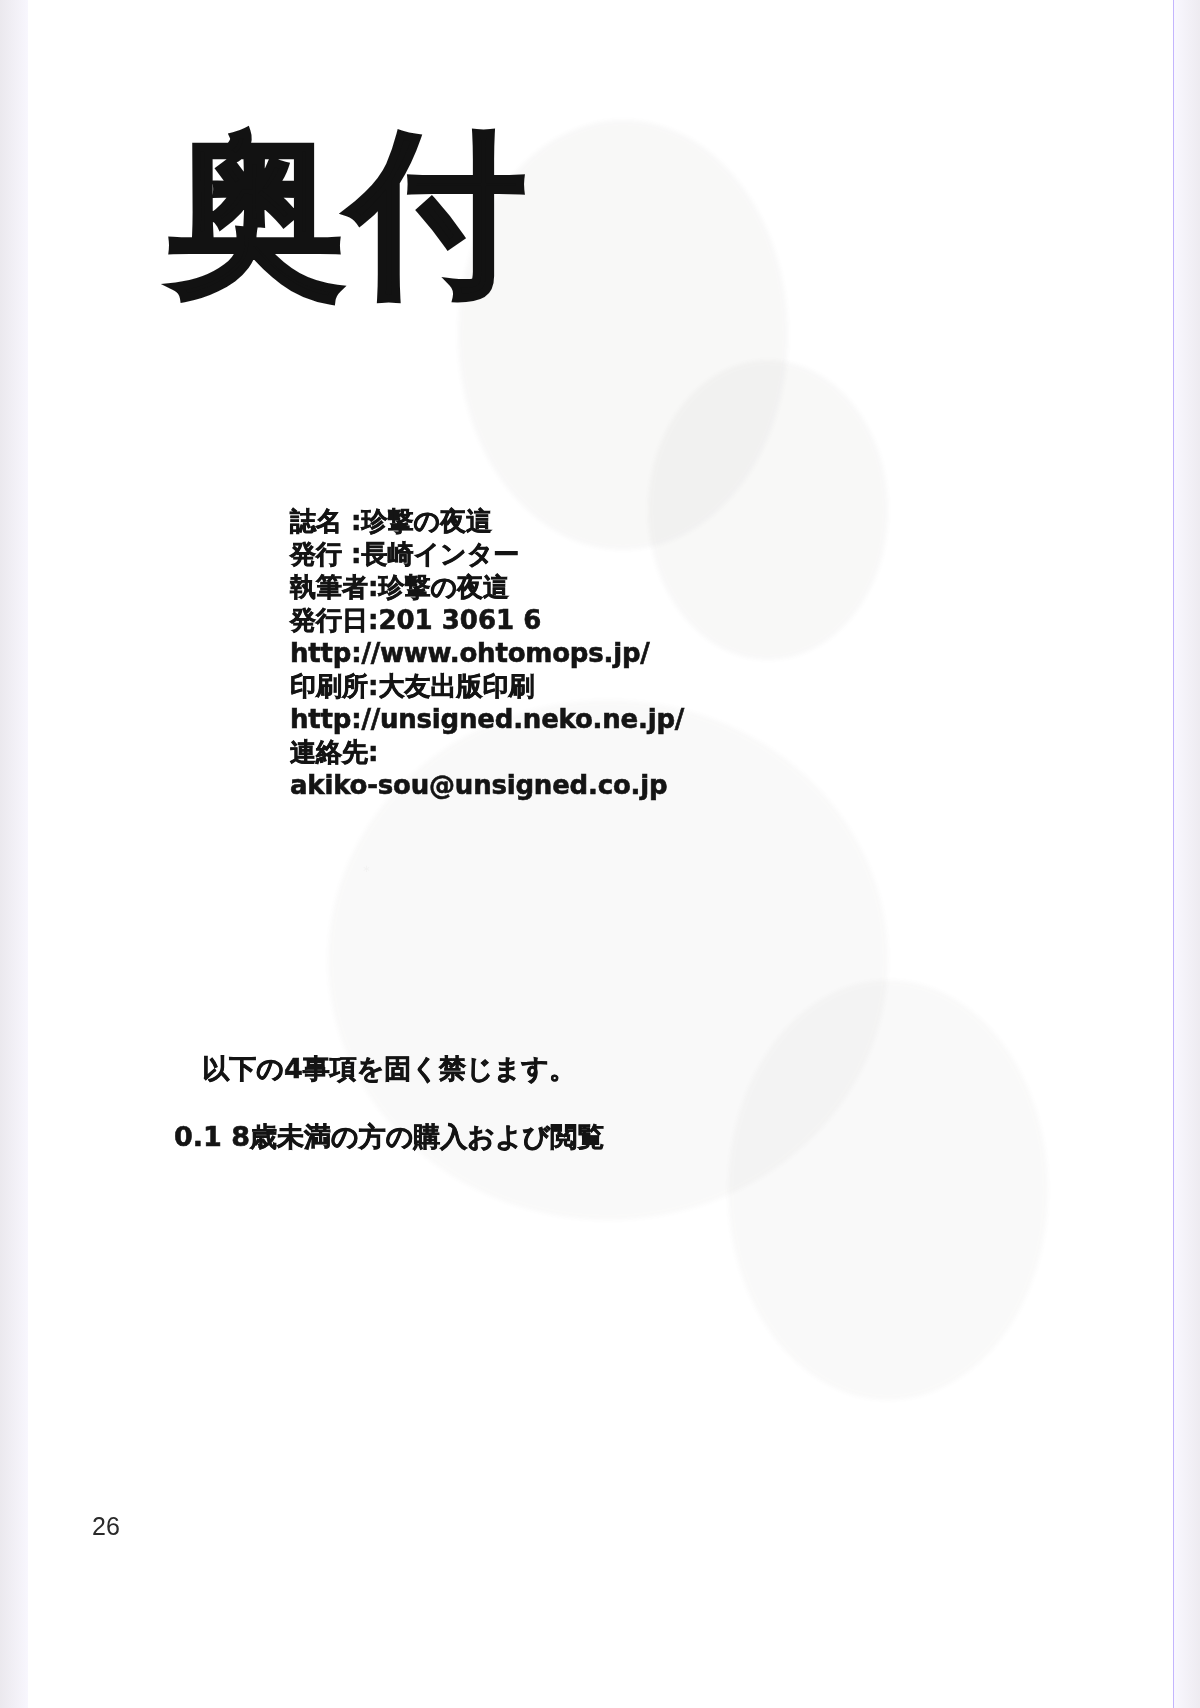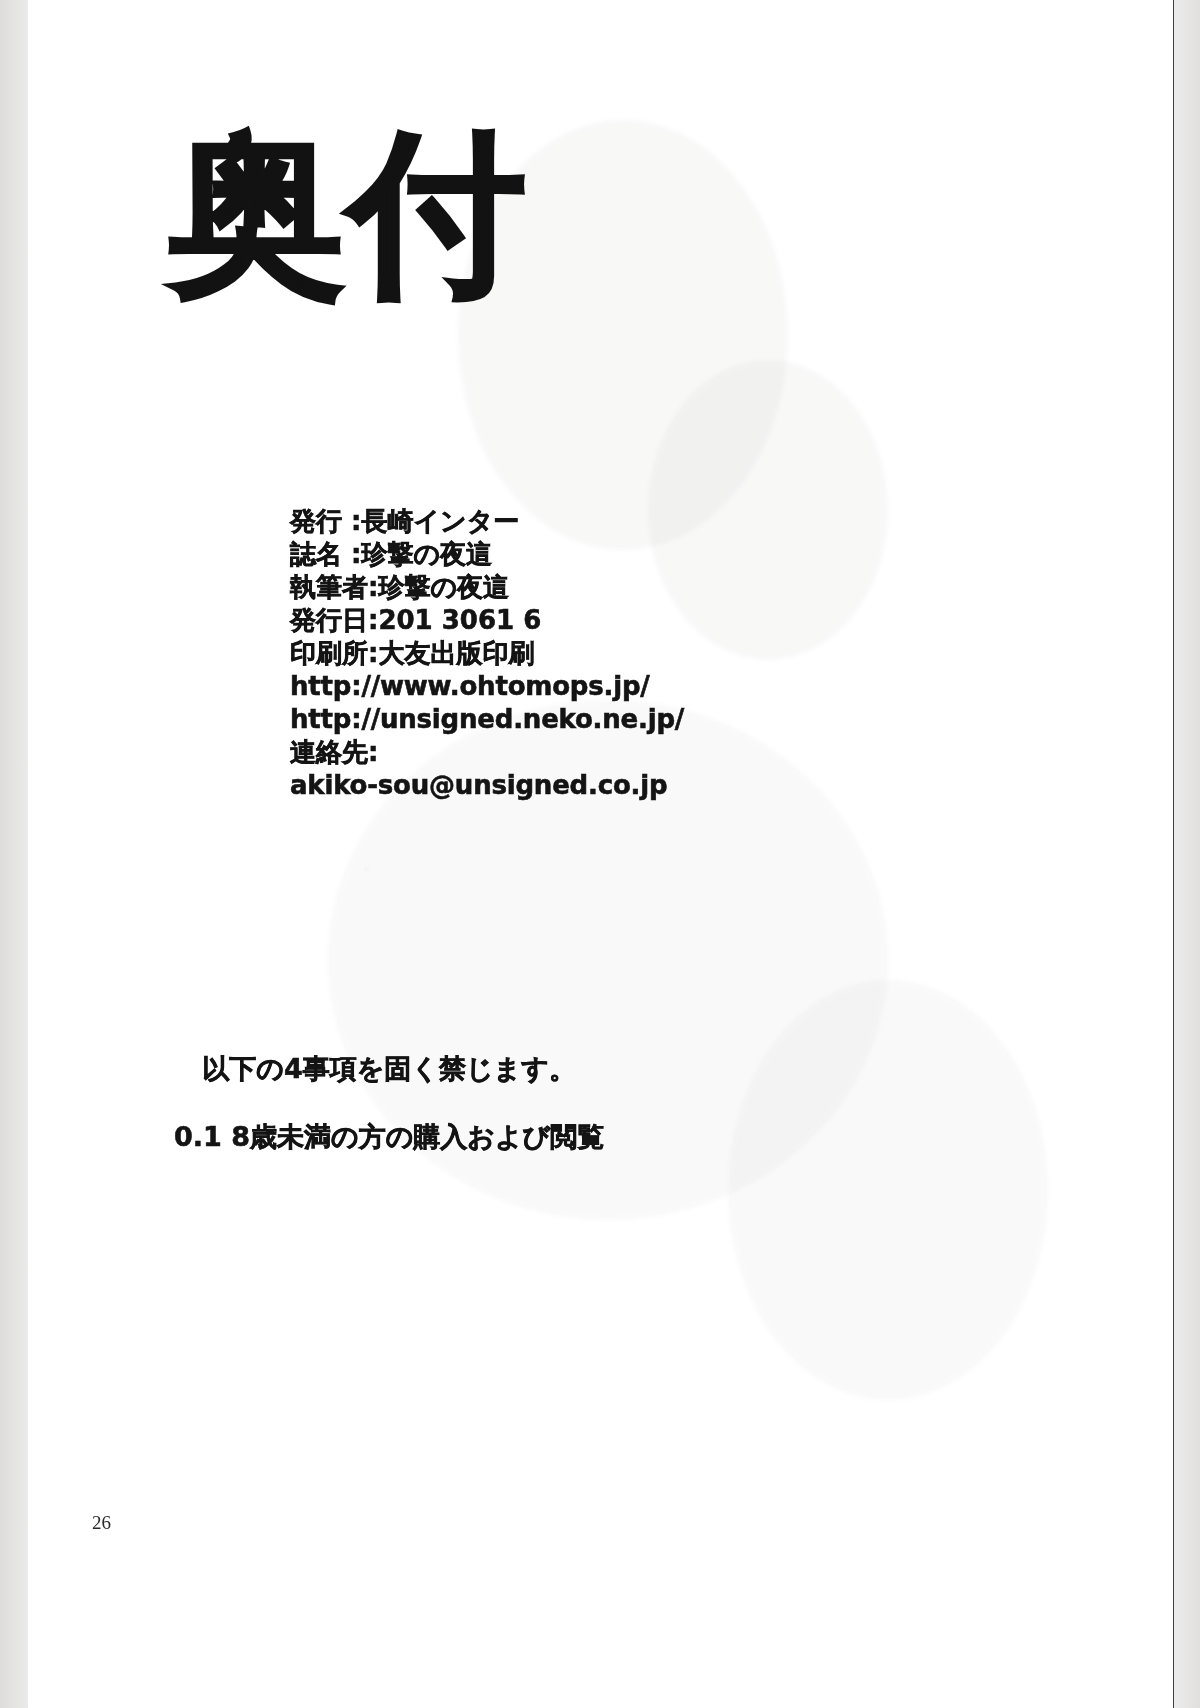--- a/index.html
+++ b/index.html
@@ -16,21 +16,21 @@
     overflow: hidden;
   }
 
   
   .page {
     position: absolute;
     left: 0;
     top: 0;
     width: 1200px;
     height: 1708px;
-    background: #404040;
+    background: #c4b5fd;
   }
   .page-inner {
     position: absolute;
     left: 28px;
     top: 0px;
     width: 1145px;
     height: 1708px;
     background: #ffffff;
   }
 
@@ -109,22 +109,22 @@
   }
   .rules .line {
     white-space: pre;
   }
 
   
   .page-number {
     position: absolute;
     left: 64px;
     top: 1512px;
-    font-family: Liberation Serif, serif;
-    font-size: 19px;
+    font-family: Liberation Sans, sans-serif;
+    font-size: 25px;
     color: #2a2a2a;
   }
 
   
   .edge-left {
     position: absolute;
     left: 0; top: 0;
     width: 30px; height: 1708px;
     background: linear-gradient(to right, #efeeec, #ffffff);
     opacity: .9;
@@ -154,26 +154,26 @@
     <div class="ghost-block" style="left:300px; top:820px; width:620px;">
       ＊　　　　　　　　　　　　　　　　　　　　　　　　　　　　　　　　　　　　　　　　
       　　　　　　　　　　　　　　　　　　　　　　　　　　　　　　　　　　　　　　　　　
       　　　　　　　　　　　　　　　　　　　　　　　　　　　　　　　　　　　　　　　　　
       　　　　　　　　　　　　　　　　　　　　　　　　　　　　　　　　　　　　　　　　　
     </div>
 
     <div class="colophon-title">奥付</div>
 
     <div class="credits">
+      <div class="line">誌名 :珍撃の夜這</div>
       <div class="line">発行 :長崎インター</div>
-      <div class="line">誌名 :珍撃の夜這</div>
       <div class="line">執筆者:珍撃の夜這</div>
       <div class="line">発行日:201 3061 6</div>
+      <div class="line url">http://www.ohtomops.jp/</div>
       <div class="line">印刷所:大友出版印刷</div>
-      <div class="line url">http://www.ohtomops.jp/</div>
       <div class="line url">http://unsigned.neko.ne.jp/</div>
       <div class="line">連絡先:</div>
       <div class="line url">akiko-sou@unsigned.co.jp</div>
     </div>
 
     <div class="rules">
       <div class="rules-heading">以下の4事項を固く禁じます。</div>
       <div class="line">0.1 8歳未満の方の購入および閲覧</div>
     </div>
 

